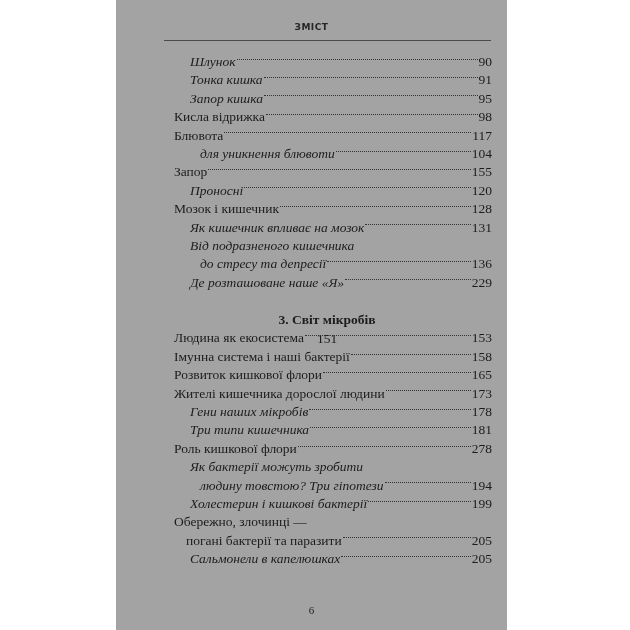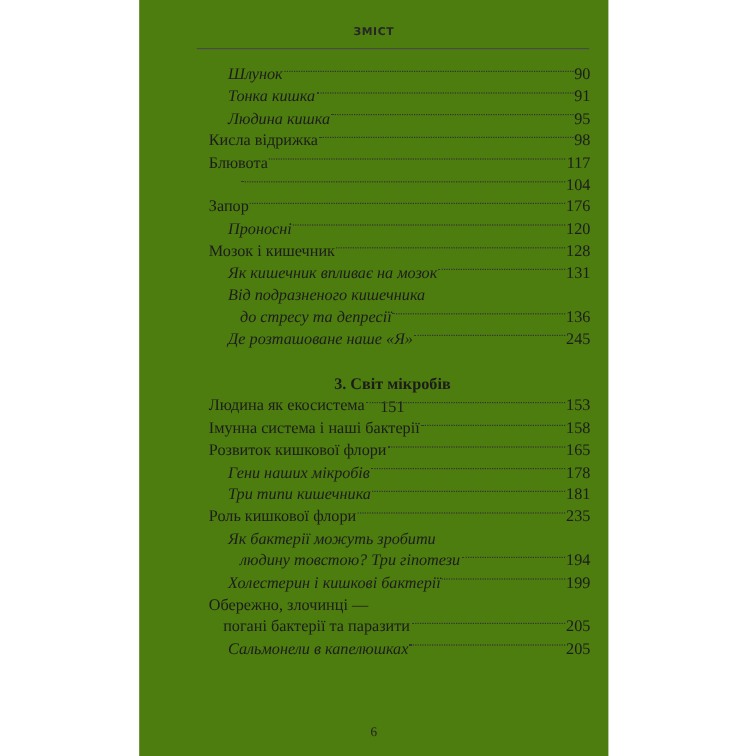--- a/index.html
+++ b/index.html
@@ -2,21 +2,21 @@
 <html><head>
 <meta charset="utf-8">
 <style>
   html, body { margin:0; padding:0; }
   body {
     width:630px; height:630px; background:#ffffff; position:relative; overflow:hidden;
     font-family:"DejaVu Serif", "Liberation Serif", serif;
   }
   .page {
     position:absolute; left:116px; top:0; width:391px; height:630px;
-    background:#4d7c0f;
+    background:#a3a3a3;
   }
   .running-head {
     position:absolute; left:0; right:0; top:22px; text-align:center;
     font-family:"DejaVu Sans", "Liberation Sans", sans-serif;
     font-weight:bold; font-size:9px; letter-spacing:0.5px; color:#262626;
   }
   .rule {
     position:absolute; left:48px; right:16px; top:40px; height:1px; background:#4a4a4a;
   }
   .toc {
@@ -55,42 +55,43 @@
         <span class="title">Шлунок</span>
         <span class="dots"></span>
         <span class="page-num">90</span>
       </div>
     <div class="row l2">
         <span class="title">Тонка кишка</span>
         <span class="dots"></span>
         <span class="page-num">91</span>
       </div>
     <div class="row l2">
-        <span class="title">Людина кишка</span>
+        <span class="title">Запор кишка</span>
         <span class="dots"></span>
         <span class="page-num">95</span>
       </div>
     <div class="row l1">
         <span class="title">Кисла відрижка</span>
         <span class="dots"></span>
         <span class="page-num">98</span>
       </div>
     <div class="row l1">
         <span class="title">Блювота</span>
         <span class="dots"></span>
         <span class="page-num">117</span>
       </div>
     <div class="row l2c">
+        <span class="title">для уникнення блювоти</span>
         <span class="dots"></span>
         <span class="page-num">104</span>
       </div>
     <div class="row l1">
         <span class="title">Запор</span>
         <span class="dots"></span>
-        <span class="page-num">176</span>
+        <span class="page-num">155</span>
       </div>
     <div class="row l2">
         <span class="title">Проносні</span>
         <span class="dots"></span>
         <span class="page-num">120</span>
       </div>
     <div class="row l1">
         <span class="title">Мозок і кишечник</span>
         <span class="dots"></span>
         <span class="page-num">128</span>
@@ -104,21 +105,21 @@
         <span class="title">Від подразненого кишечника</span>
       </div>
     <div class="row l2c">
         <span class="title">до стресу та депресії</span>
         <span class="dots"></span>
         <span class="page-num">136</span>
       </div>
     <div class="row l2">
         <span class="title">Де розташоване наше «Я»</span>
         <span class="dots"></span>
-        <span class="page-num">245</span>
+        <span class="page-num">229</span>
       </div>
 
     <div class="gap"></div>
 
     <div class="row chapter">
         <span class="title">3. Світ мікробів</span>
         <span class="dots"></span>
         <span class="page-num">151</span>
       </div>
 
@@ -130,34 +131,39 @@
     <div class="row l1">
         <span class="title">Імунна система і наші бактерії</span>
         <span class="dots"></span>
         <span class="page-num">158</span>
       </div>
     <div class="row l1">
         <span class="title">Розвиток кишкової флори</span>
         <span class="dots"></span>
         <span class="page-num">165</span>
       </div>
+    <div class="row l1">
+        <span class="title">Жителі кишечника дорослої людини</span>
+        <span class="dots"></span>
+        <span class="page-num">173</span>
+      </div>
     <div class="row l2">
         <span class="title">Гени наших мікробів</span>
         <span class="dots"></span>
         <span class="page-num">178</span>
       </div>
     <div class="row l2">
         <span class="title">Три типи кишечника</span>
         <span class="dots"></span>
         <span class="page-num">181</span>
       </div>
     <div class="row l1">
         <span class="title">Роль кишкової флори</span>
         <span class="dots"></span>
-        <span class="page-num">235</span>
+        <span class="page-num">278</span>
       </div>
     <div class="row l2 nodots">
         <span class="title">Як бактерії можуть зробити</span>
       </div>
     <div class="row l2c">
         <span class="title">людину товстою? Три гіпотези</span>
         <span class="dots"></span>
         <span class="page-num">194</span>
       </div>
     <div class="row l2">

